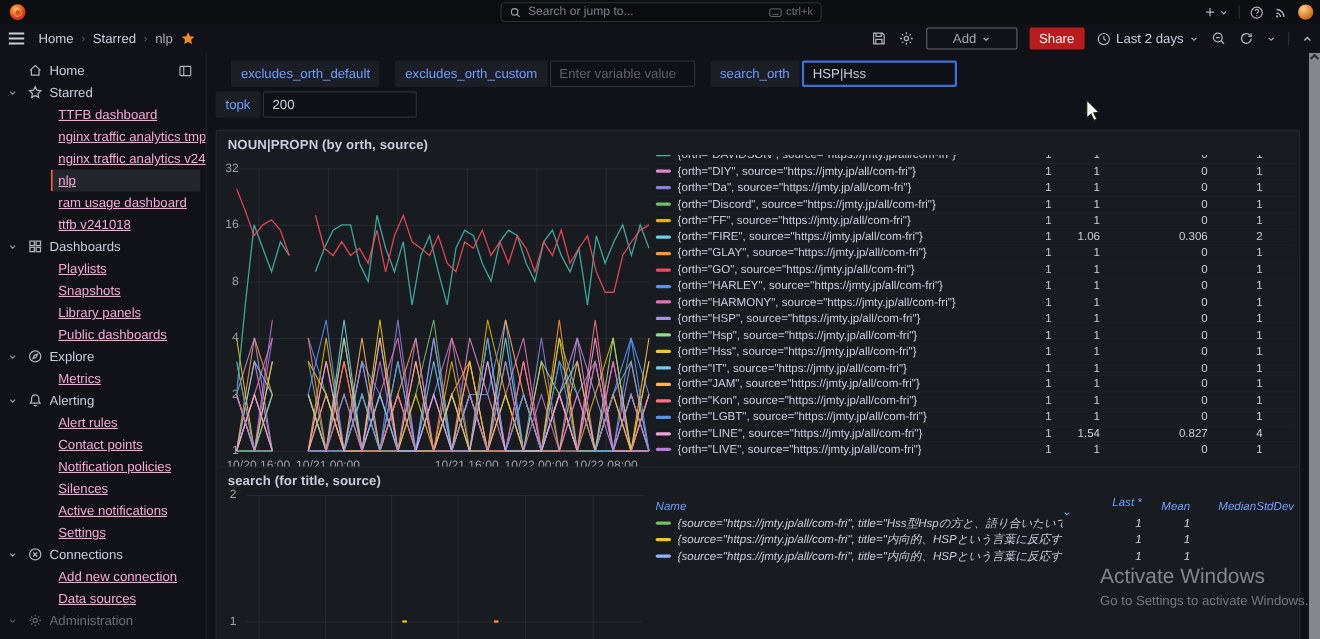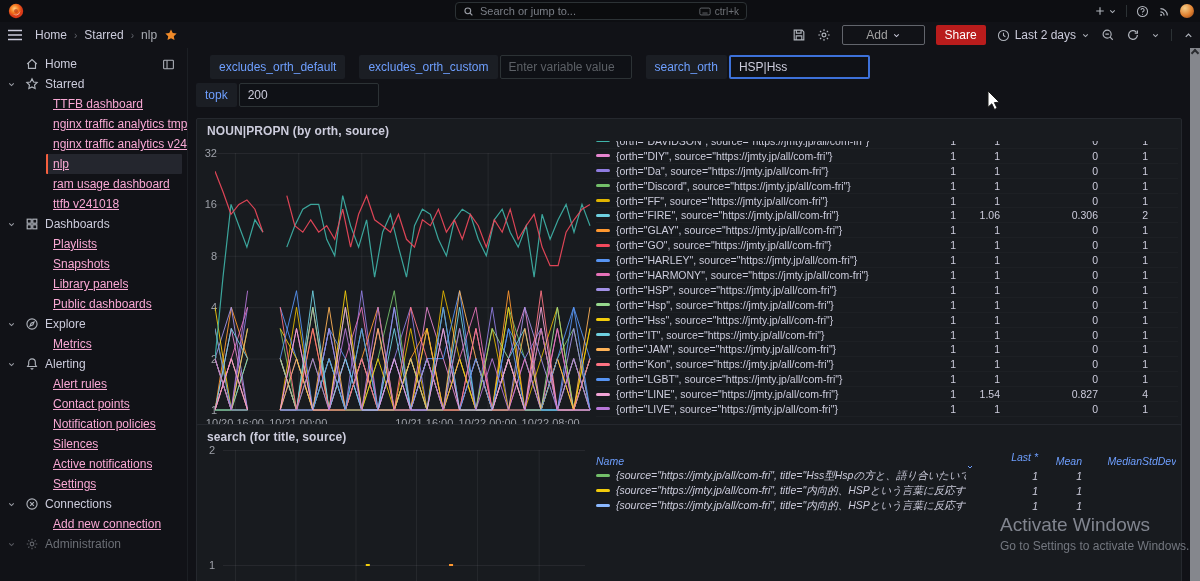--- a/index.html
+++ b/index.html
@@ -377,20 +377,23 @@
         <span class="sicon">
           <svg width="14" height="14" viewBox="0 0 16 16" fill="none" stroke="#b0b4bc" stroke-width="1.3">
             <circle cx="8" cy="8" r="5.8"></circle>
             <path d="M5 8h6M8 5v6" transform="rotate(45 8 8)"></path>
           </svg>
         </span>
         <span class="slabel">Connections</span>
       </div>
       <div class="srow child">
         <span class="slabel">Add new connection</span>
+      </div>
+      <div class="srow child">
+        <span class="slabel">Data sources</span>
       </div>
       <div class="srow dimmed">
         <span class="chev">
           <svg width="9" height="9" viewBox="0 0 16 16" fill="none" stroke="#9da0a8" stroke-width="1.8">
             <path d="M4 6l4 4 4-4"></path>
           </svg>
         </span>
         <span class="sicon">
           <svg width="14" height="14" viewBox="0 0 16 16" fill="none" stroke="#b0b4bc" stroke-width="1.3">
             <circle cx="8" cy="8" r="2.1"></circle>

